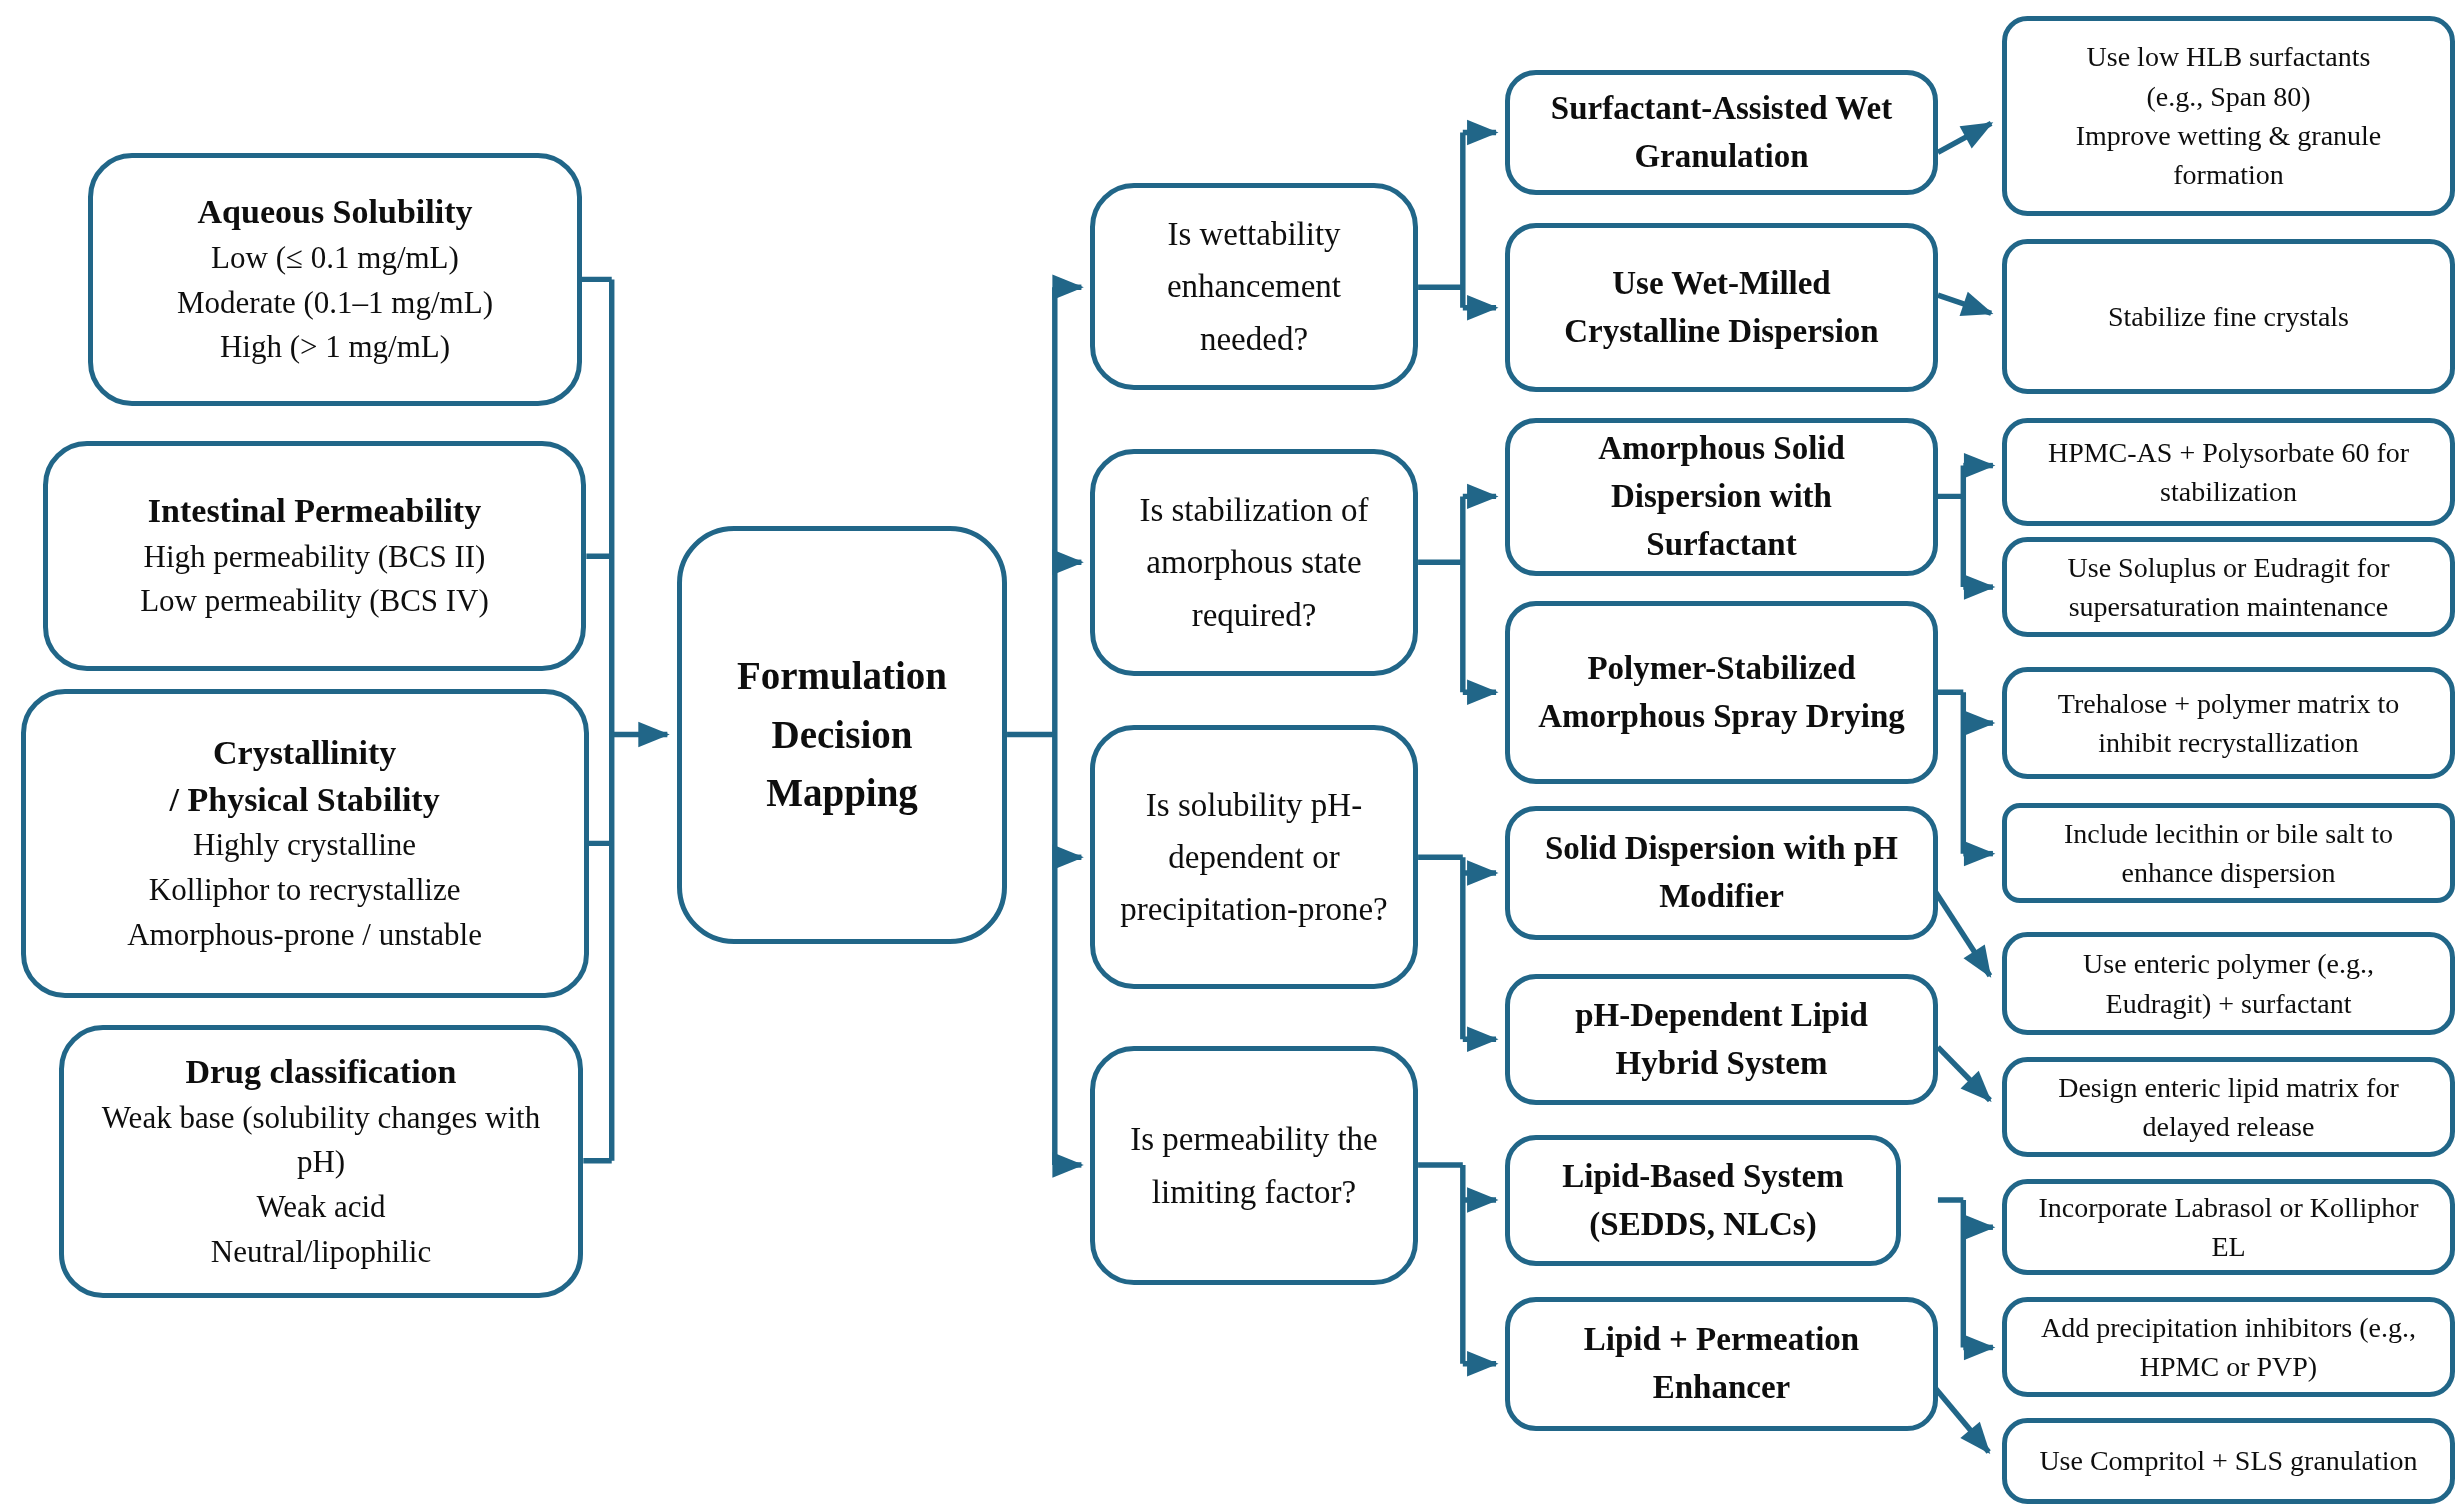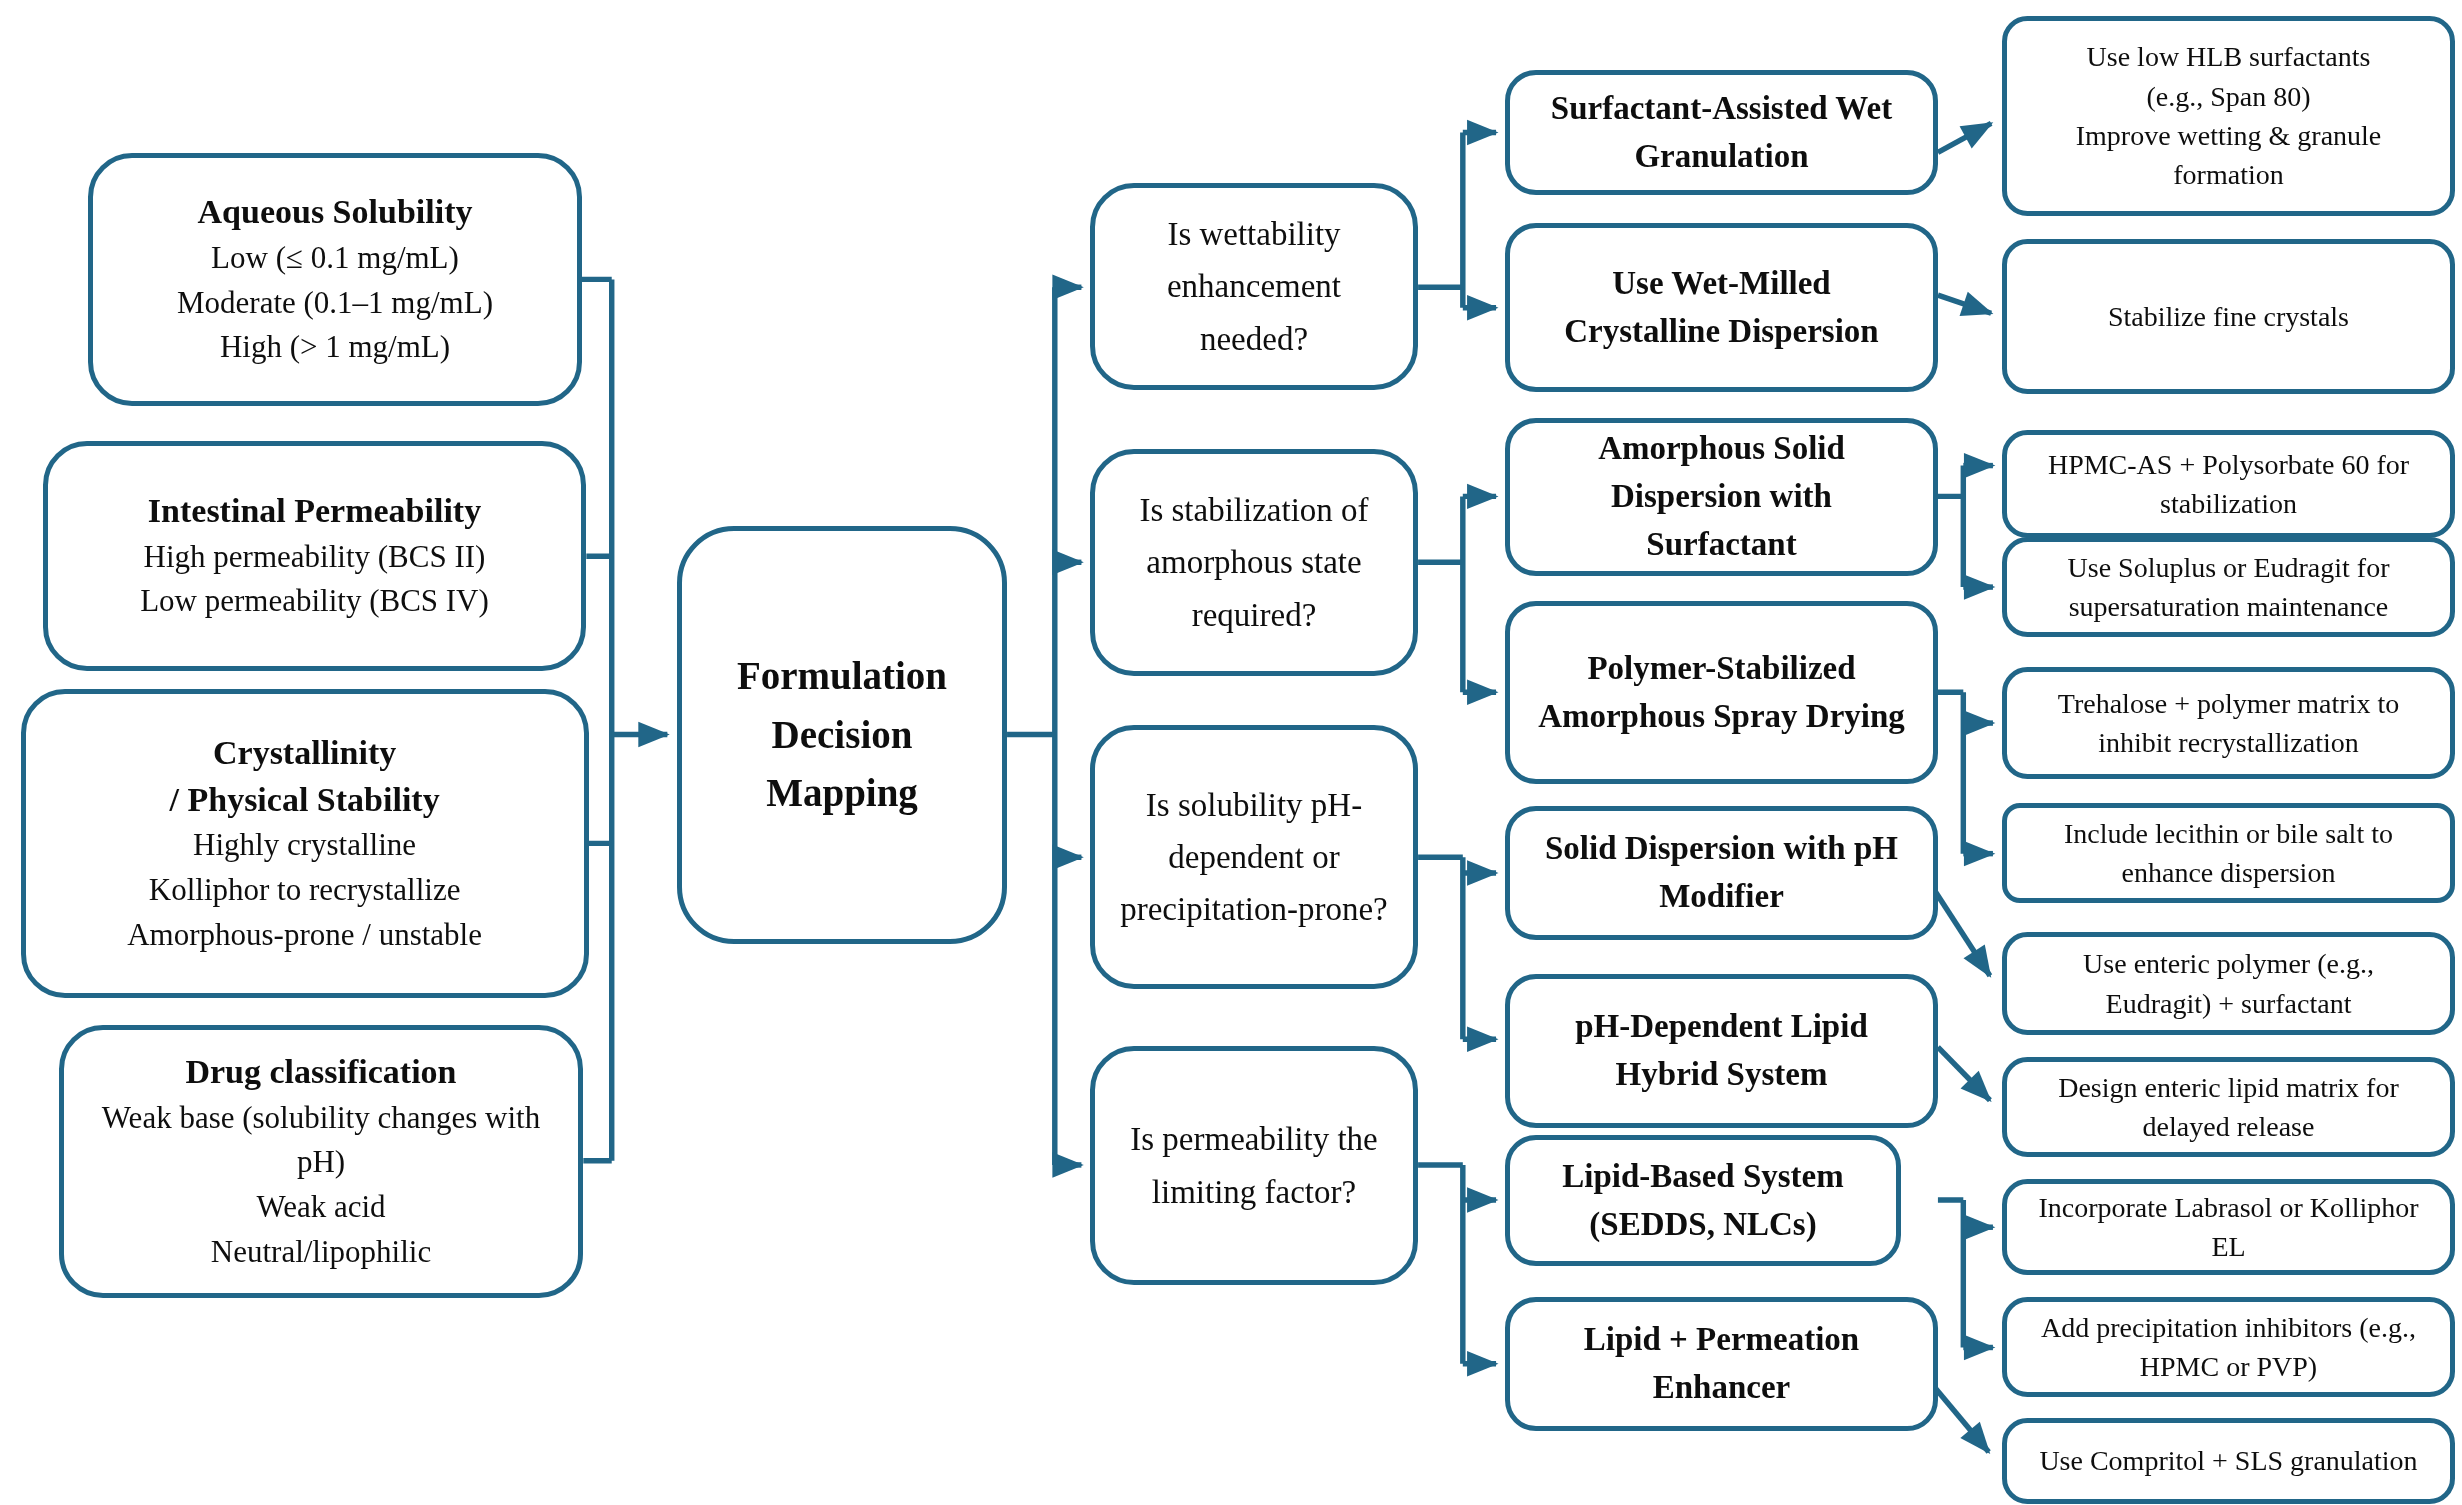--- a/index.html
+++ b/index.html
@@ -142,39 +142,39 @@
   </div>
   <div class="node strategy-box" style="left:1505px;top:418px;width:433px;height:158px;justify-content:center;">
     <div class="strategy-text">Amorphous Solid Dispersion with Surfactant</div>
   </div>
   <div class="node strategy-box" style="left:1505px;top:601px;width:433px;height:183px;">
     <div class="strategy-text">Polymer-Stabilized Amorphous Spray Drying</div>
   </div>
   <div class="node strategy-box" style="left:1505px;top:806px;width:433px;height:134px;">
     <div class="strategy-text">Solid Dispersion with pH Modifier</div>
   </div>
-  <div class="node strategy-box" style="left:1505px;top:974px;width:433px;height:154px;">
+  <div class="node strategy-box" style="left:1505px;top:974px;width:433px;height:131px;">
     <div class="strategy-text">pH-Dependent Lipid Hybrid System</div>
   </div>
   <div class="node strategy-box" style="left:1505px;top:1135px;width:396px;height:131px;">
     <div class="strategy-text">Lipid-Based System (SEDDS, NLCs)</div>
   </div>
   <div class="node strategy-box" style="left:1505px;top:1297px;width:433px;height:134px;">
     <div class="strategy-text">Lipid + Permeation Enhancer</div>
   </div>
 
   <div class="node reco-box" style="left:2002px;top:15.7px;width:453px;height:200px;">
     <div class="reco-line">Use low HLB surfactants</div>
     <div class="reco-line">(e.g., Span 80)</div>
     <div class="reco-line">Improve wetting &amp; granule formation</div>
   </div>
   <div class="node reco-box" style="left:2002px;top:239px;width:453px;height:155px;">
     <div class="reco-line">Stabilize fine crystals</div>
   </div>
-  <div class="node reco-box" style="left:2002px;top:418px;width:453px;height:108px;margin-top:12px;">
+  <div class="node reco-box" style="left:2002px;top:418px;width:453px;height:108px;">
     <div class="reco-text">HPMC-AS + Polysorbate 60 for stabilization</div>
   </div>
   <div class="node reco-box" style="left:2002px;top:537px;width:453px;height:100px;">
     <div class="reco-text">Use Soluplus or Eudragit for supersaturation maintenance</div>
   </div>
   <div class="node reco-box" style="left:2002px;top:667px;width:453px;height:112px;">
     <div class="reco-text">Trehalose + polymer matrix to inhibit recrystallization</div>
   </div>
   <div class="node reco-box" style="left:2002px;top:803px;width:453px;height:100px;border-radius:18px;">
     <div class="reco-text">Include lecithin or bile salt to enhance dispersion</div>

